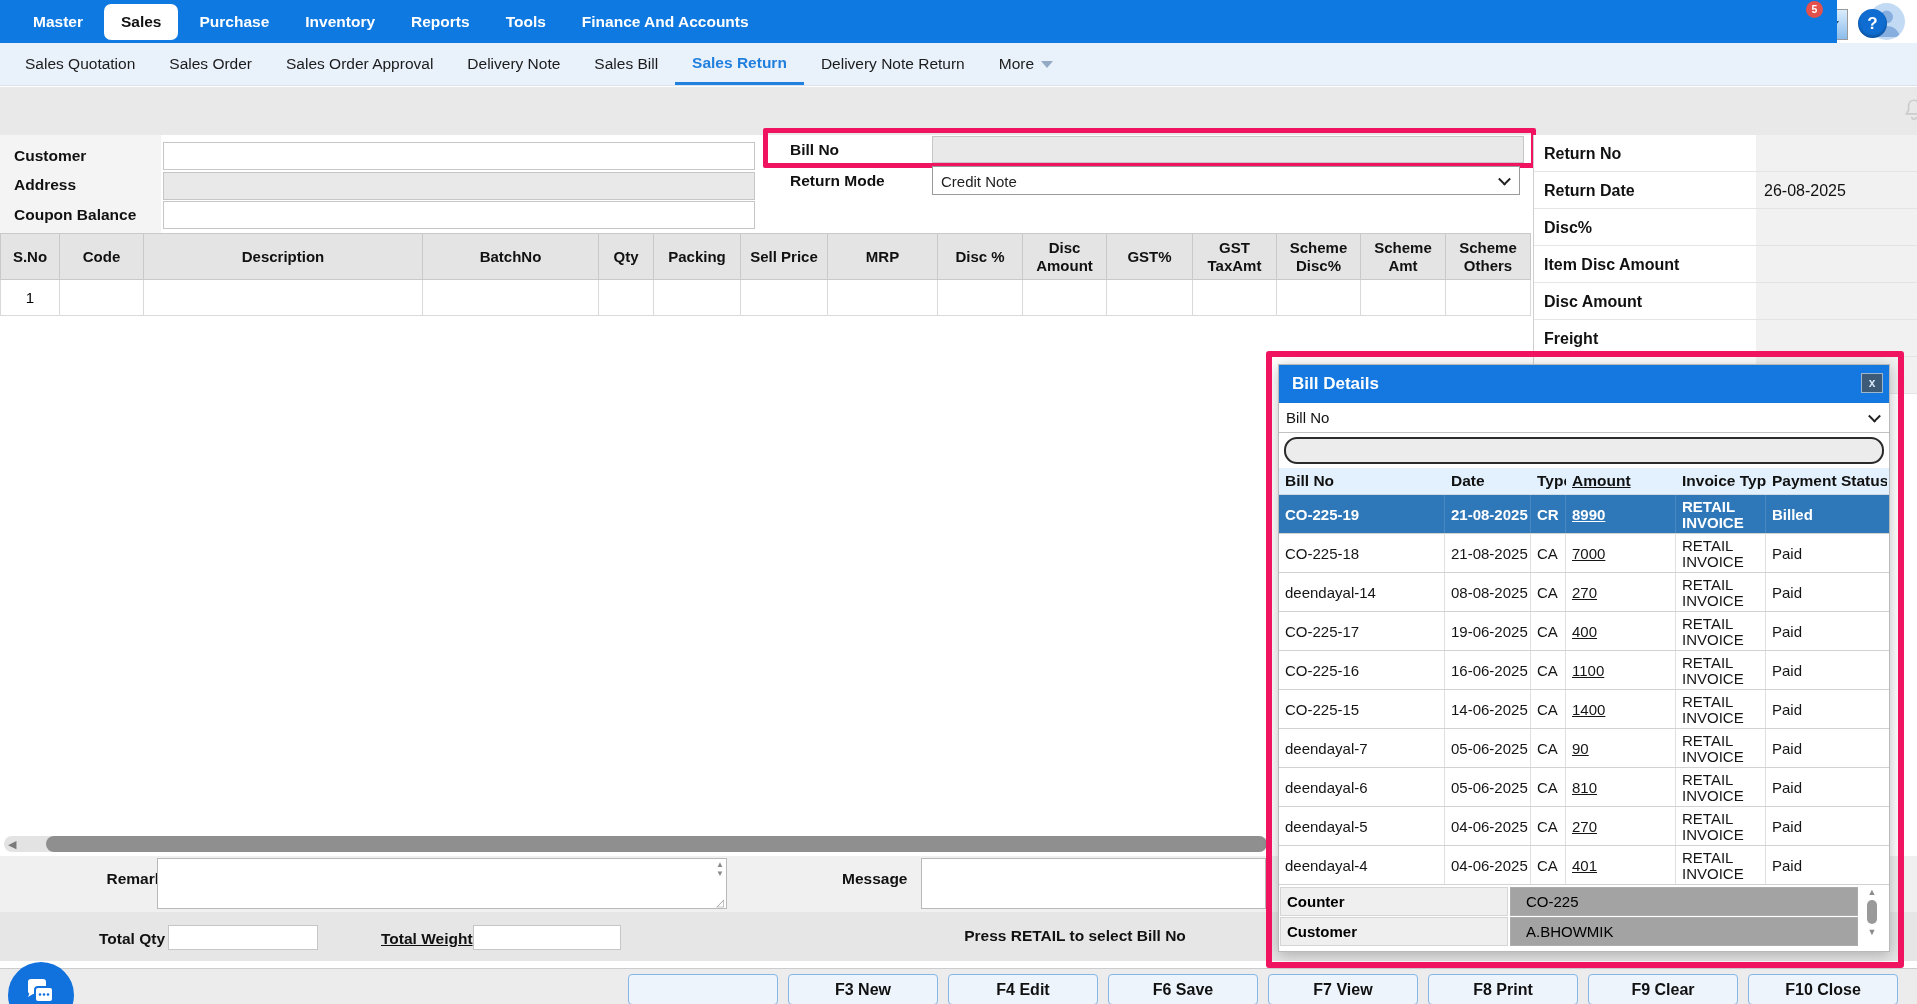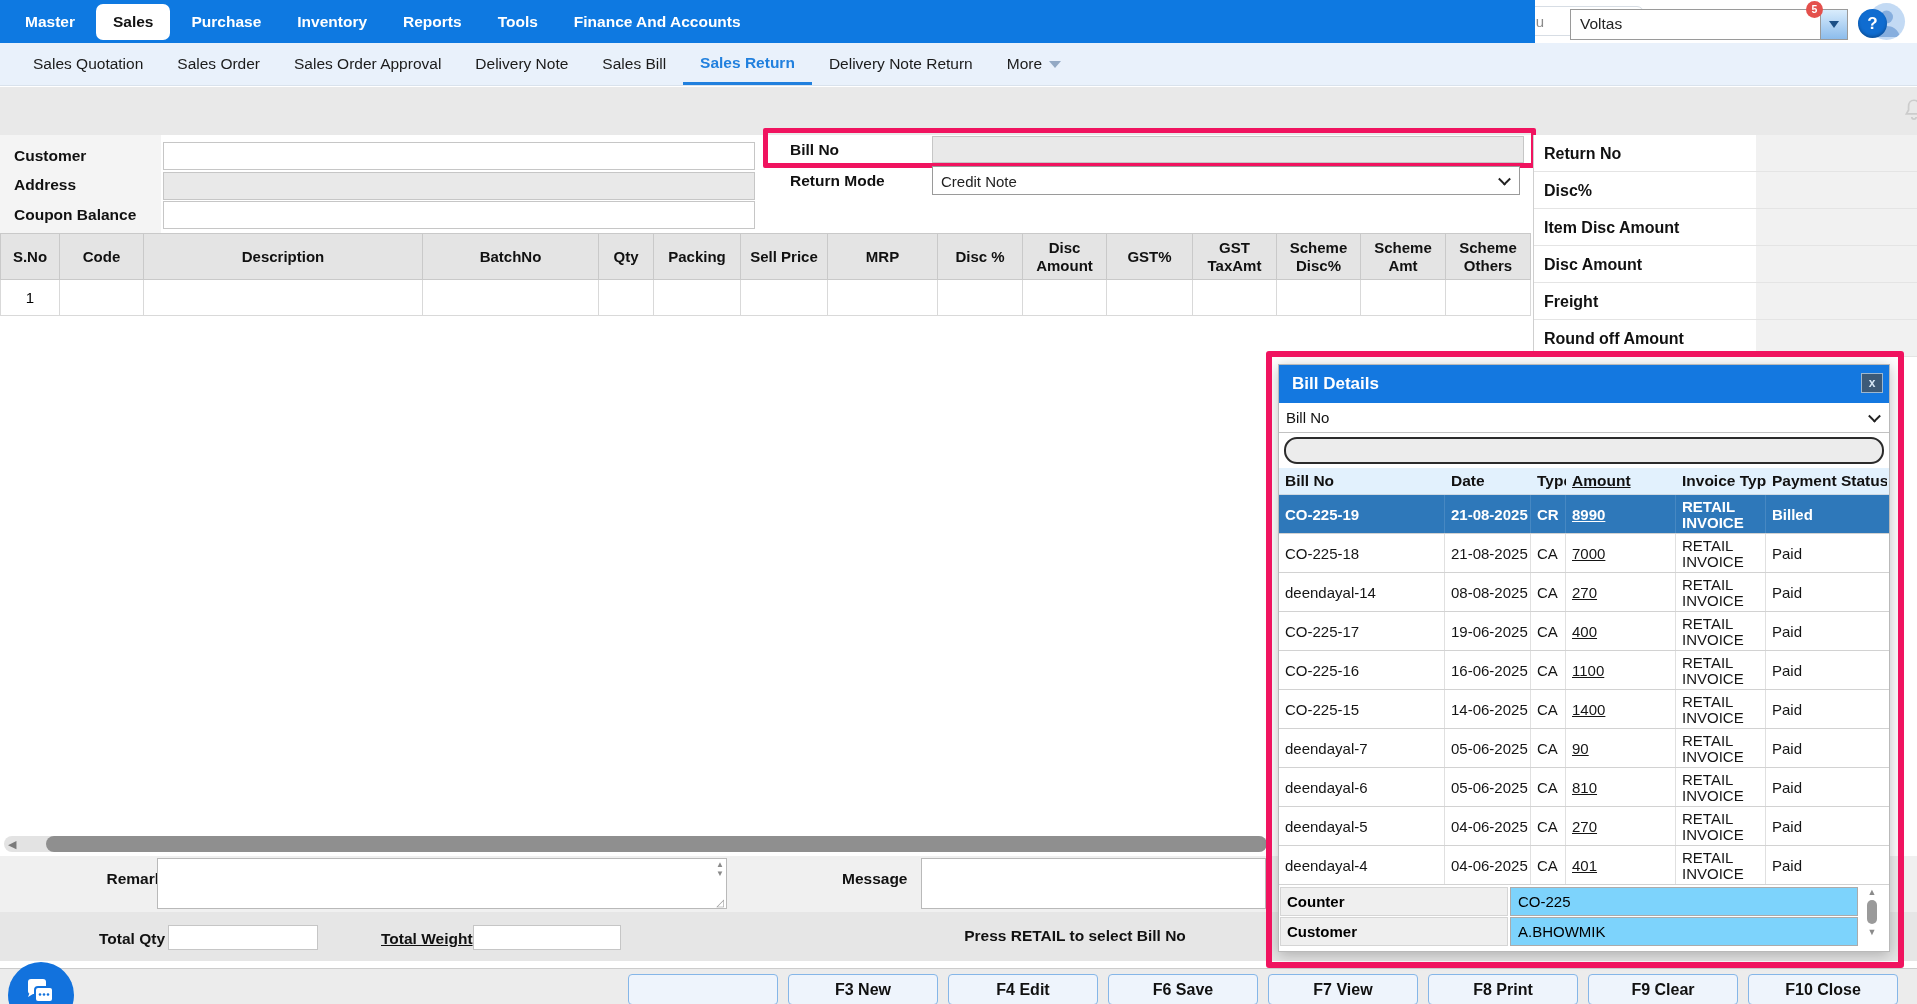--- a/index.html
+++ b/index.html
@@ -1,31 +1,31 @@
 <!DOCTYPE html>
 <html><head>
 <meta charset="utf-8">
 <style>
   * { box-sizing: border-box; margin: 0; padding: 0; }
   html,body { background:#fff; }
   body { font-family: "Liberation Sans", sans-serif; }
   .app { position:relative; width:1917px; height:1004px; overflow:hidden; background:#fff; }
 
   
-  .topbar { position:absolute; left:0; top:0; width:1535px; height:43px; background:#0e79e1; display:flex; align-items:center; padding-left:10px; gap:6px; z-index:5; }
+  .topbar { position:absolute; left:0; top:0; width:1837px; height:43px; background:#0e79e1; display:flex; align-items:center; padding-left:18px; gap:6px; z-index:5; }
   .tnav { color:#fff; font-weight:bold; font-size:15.5px; padding:8px 15px; white-space:nowrap; cursor:pointer; }
   .tnav.active { background:#fff; color:#111; border-radius:7px; padding:9px 17px; }
   .search-box { position:absolute; left:1444px; top:6px; width:200px; height:30px; border-radius:7px; border:1px solid #d7dde4; background:#fff; font-size:15px; padding:0 10px; color:#333; outline:none; font-family:"Liberation Sans",sans-serif; }
   .search-box::placeholder { color:#8a8a8a; }
   .ticon { position:absolute; top:8px; width:26px; height:26px; cursor:pointer; }
   .badge { position:absolute; left:1806px; top:1px; min-width:17px; height:17px; border-radius:9px; background:#e4504c; color:#fff; font-size:10.5px; font-weight:bold; text-align:center; line-height:17px; z-index:6; }
   .avatar { position:absolute; left:1868px; top:3px; width:37px; height:37px; border-radius:50%; background:#c3daf4; overflow:hidden; cursor:pointer; }
 
   
-  .subnav { position:absolute; left:0; top:43px; width:1917px; height:43px; background:#e9f1fb; border-bottom:1px solid #d9e2ec; display:flex; align-items:stretch; padding-left:16px; z-index:4; }
+  .subnav { position:absolute; left:0; top:43px; width:1917px; height:43px; background:#e9f1fb; border-bottom:1px solid #d9e2ec; display:flex; align-items:stretch; padding-left:8px; z-index:4; }
   .snav { font-size:15.5px; color:#1b1b1b; padding:12px 17px; white-space:nowrap; cursor:pointer; display:flex; align-items:center; gap:7px; }
   .snav.active { color:#2180de; border-bottom:3px solid #2180de; font-weight:bold; }
   .tri-down { width:0; height:0; border-left:6px solid transparent; border-right:6px solid transparent; border-top:7px solid #93a9c4; }
 
   
   .pagehead { position:absolute; left:0; top:87px; width:1917px; height:48px; background:#e9e9e9; }
   .pagetitle { position:absolute; left:9px; top:9px; font-size:27px; font-weight:bold; color:#151515; letter-spacing:-0.3px; }
   .company-select { position:absolute; left:1570px; top:9px; width:278px; height:31px; background:#fff; border:1px solid #9a9a9a; cursor:pointer; }
   .company-select .val { position:absolute; left:9px; top:5px; font-size:15.5px; color:#222; }
   .company-select .arrowbtn { position:absolute; right:0; top:0; width:27px; height:29px; background:linear-gradient(#d9ecfc,#8cbcec); border-left:1px solid #9a9a9a; }
@@ -84,21 +84,21 @@
   .phead div { font-size:15.5px; font-weight:bold; color:#111; padding:4px 0 0 6px; overflow:hidden; white-space:nowrap; }
   .prow { display:flex; height:39px; border-bottom:1px solid #d2d2d2; background:#fff; cursor:pointer; }
   .prow .pc { font-size:15px; color:#151515; padding:2px 0 0 6px; border-right:1px solid #e0e0e0; line-height:1.1; display:flex; align-items:center; }
   .prow .pc.wrap { line-height:1.05; align-items:center; }
   .prow.sel { background:#2e78ba; }
   .prow.sel .pc { color:#fff; font-weight:bold; border-right-color:#4788c2; }
   .c1{width:166px;} .c2{width:86px;} .c3{width:35px;} .c4{width:110px;text-decoration:underline;} .c5{width:90px;} .c6{width:121px; border-right:none!important;}
   .pfoot { position:absolute; left:0; bottom:4px; width:610px; }
   .pfrow { position:relative; height:29px; margin-bottom:1px; }
   .pfrow .pflabel { position:absolute; left:1px; top:0; width:228px; height:29px; background:#efefef; border:1px solid #d5d5d5; font-size:15px; font-weight:bold; padding:5px 0 0 6px; }
-  .pfrow .pfinput { position:absolute; left:231px; top:0; width:348px; height:29px; background:#7dd3fc; border:1px solid #ababab; font-size:15px; padding:5px 0 0 7px; }
+  .pfrow .pfinput { position:absolute; left:231px; top:0; width:348px; height:29px; background:#a3a3a3; border:1px solid #ababab; font-size:15px; padding:5px 0 0 15px; }
   .vscroll { position:absolute; right:9px; bottom:6px; width:16px; height:58px; }
   .vscroll .va { color:#8a8a8a; font-size:9px; text-align:center; line-height:10px; }
   .vscroll .vthumb { width:10px; height:24px; background:#9a9a9a; border-radius:5px; margin:3px auto; }
   .popup-redbox { position:absolute; left:1266px; top:351px; width:638px; height:617px; border:6px solid #f0135f; border-radius:3px; z-index:60; pointer-events:none; }
 </style>
 </head>
 <body>
 
 <div class="app">
 
@@ -236,20 +236,24 @@
     </tr>
   </tbody>
     </table>
 
   <div class="panel">
     <div class="srow">
         <div class="slabel">Return No</div>
         <div class="sval"></div>
       </div>
     <div class="srow">
+        <div class="slabel">Return Date</div>
+        <div class="sval">26-08-2025</div>
+      </div>
+    <div class="srow">
         <div class="slabel">Disc%</div>
         <div class="sval"></div>
       </div>
     <div class="srow">
         <div class="slabel">Item Disc Amount</div>
         <div class="sval"></div>
       </div>
     <div class="srow">
         <div class="slabel">Disc Amount</div>
         <div class="sval"></div>

